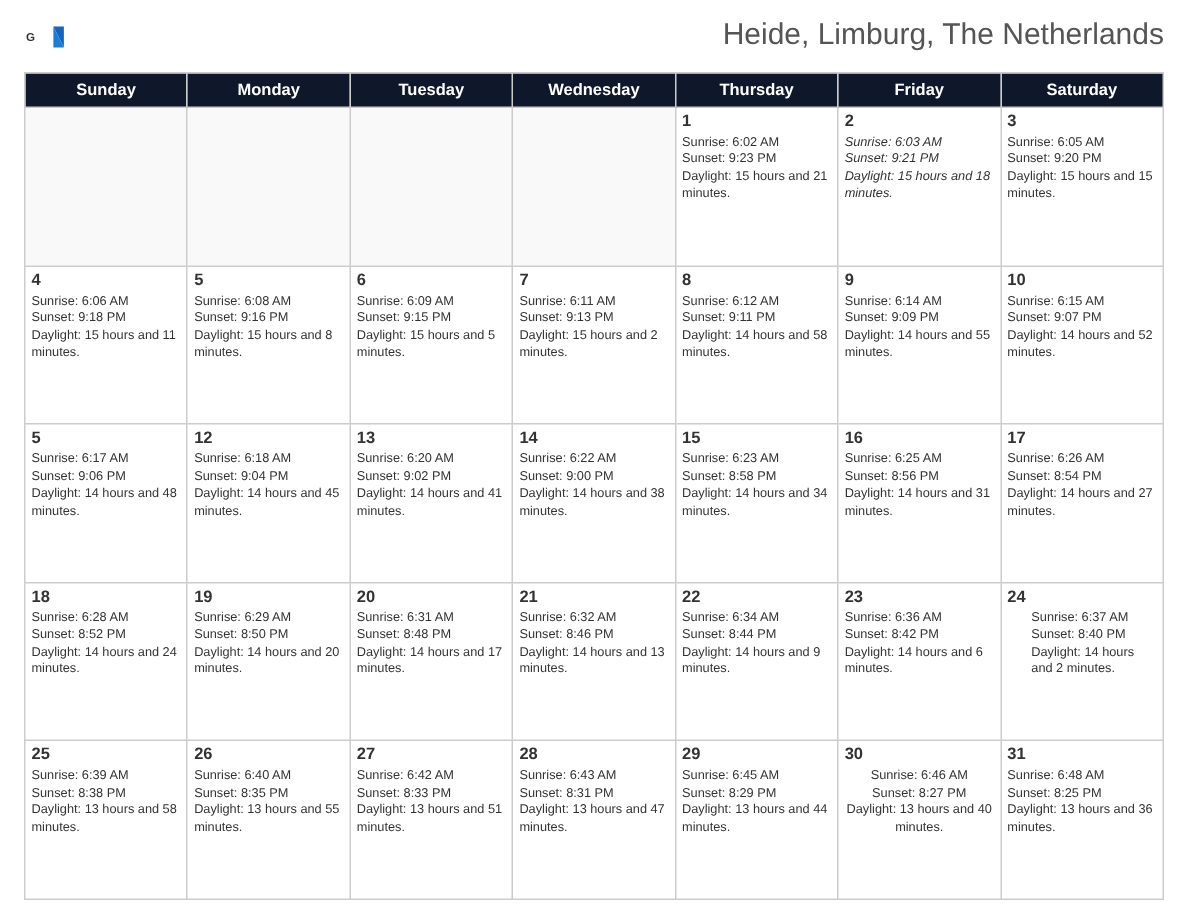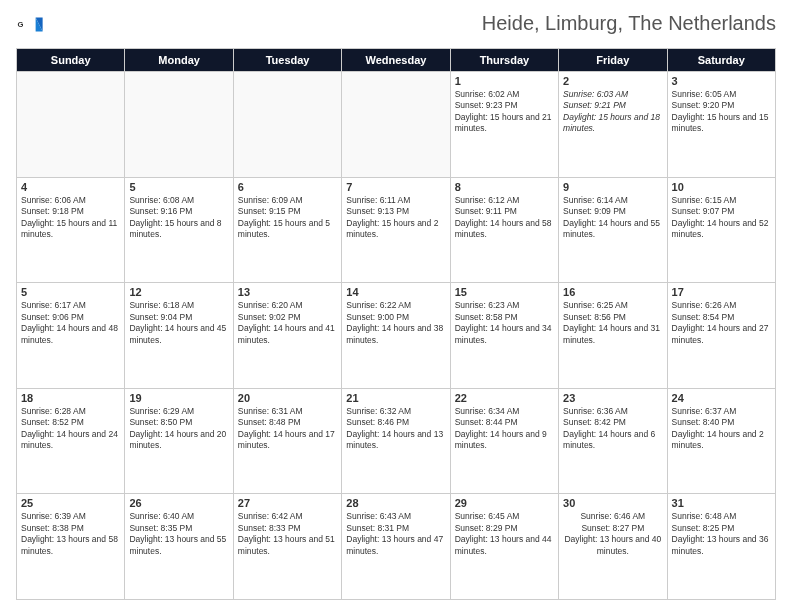--- a/index.html
+++ b/index.html
@@ -272,21 +272,21 @@
 Daylight: 14 hours and 9 minutes.</div>
           </td>
           <td>
             <span class="day-number">23</span>
             <div class="day-info" style="white-space: pre-line;">Sunrise: 6:36 AM
 Sunset: 8:42 PM
 Daylight: 14 hours and 6 minutes.</div>
           </td>
           <td>
             <span class="day-number">24</span>
-            <div class="day-info" style="white-space: pre-line;">Sunrise: 6:37 AM
+            <div class="day-info" style="white-space: pre-line; margin-left: 16px;">Sunrise: 6:37 AM
 Sunset: 8:40 PM
 Daylight: 14 hours and 2 minutes.</div>
           </td>
         </tr>
         <tr>
           <td>
             <span class="day-number">25</span>
             <div class="day-info" style="white-space: pre-line;">Sunrise: 6:39 AM
 Sunset: 8:38 PM
 Daylight: 13 hours and 58 minutes.</div>

